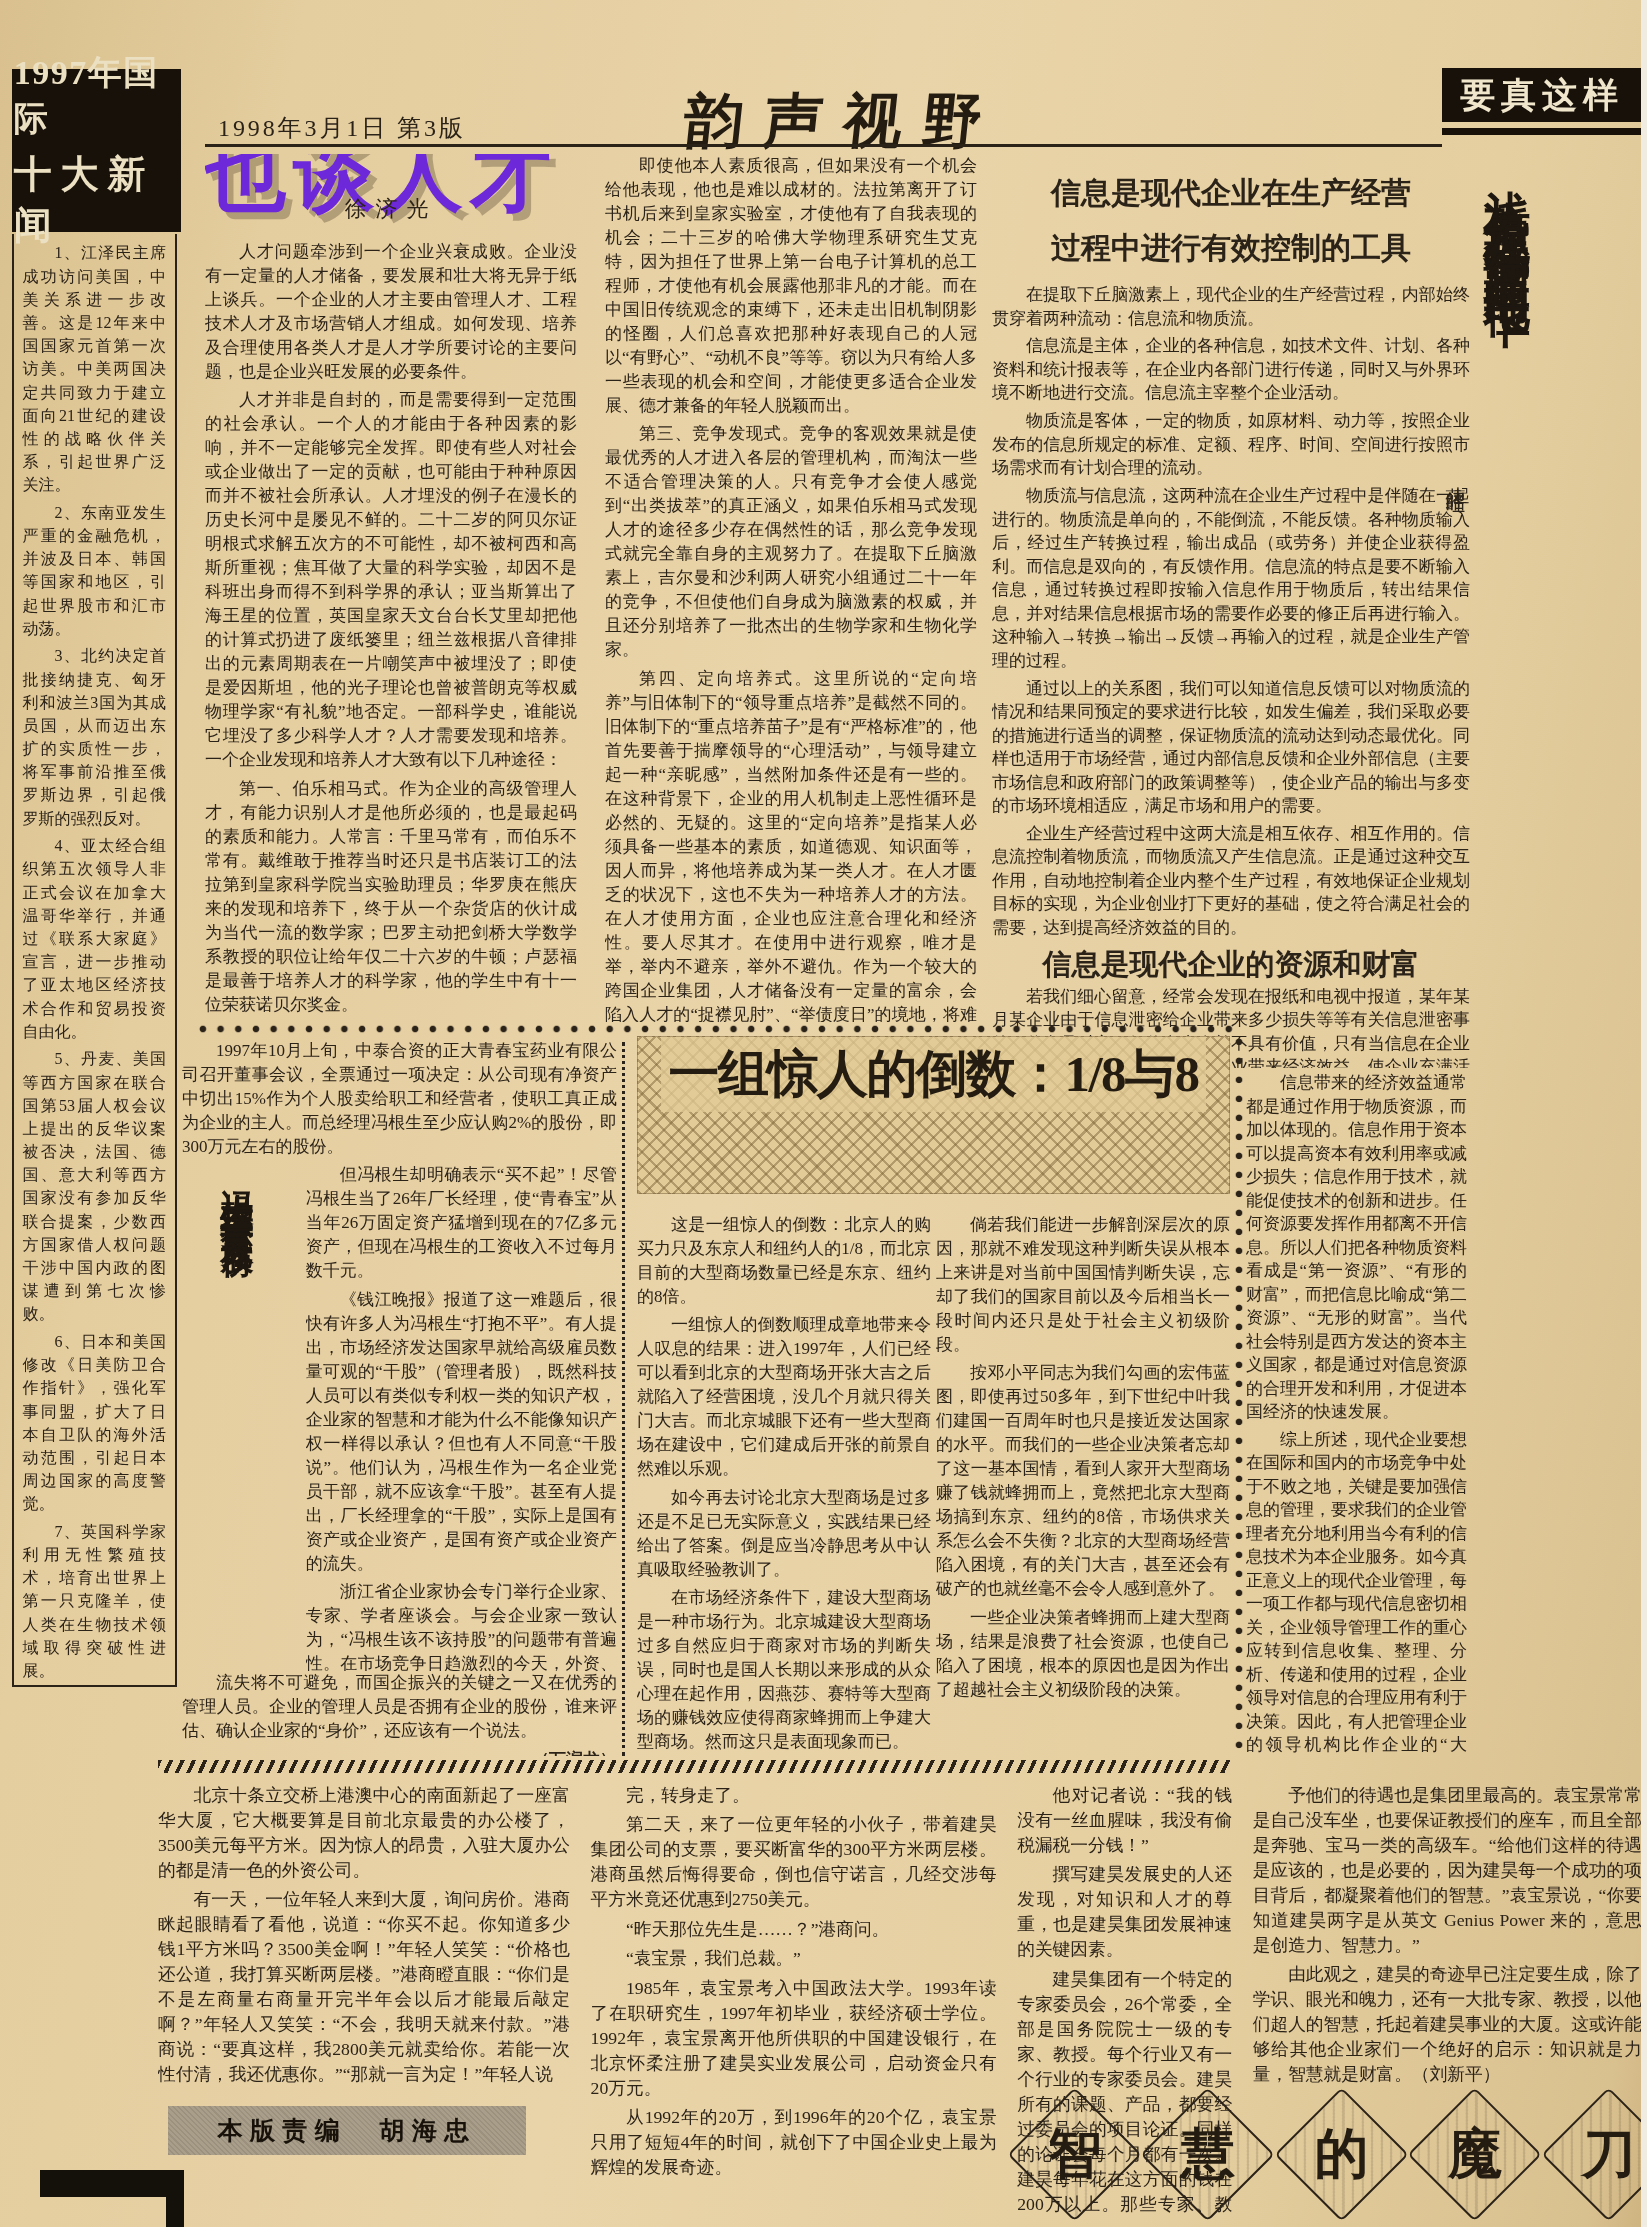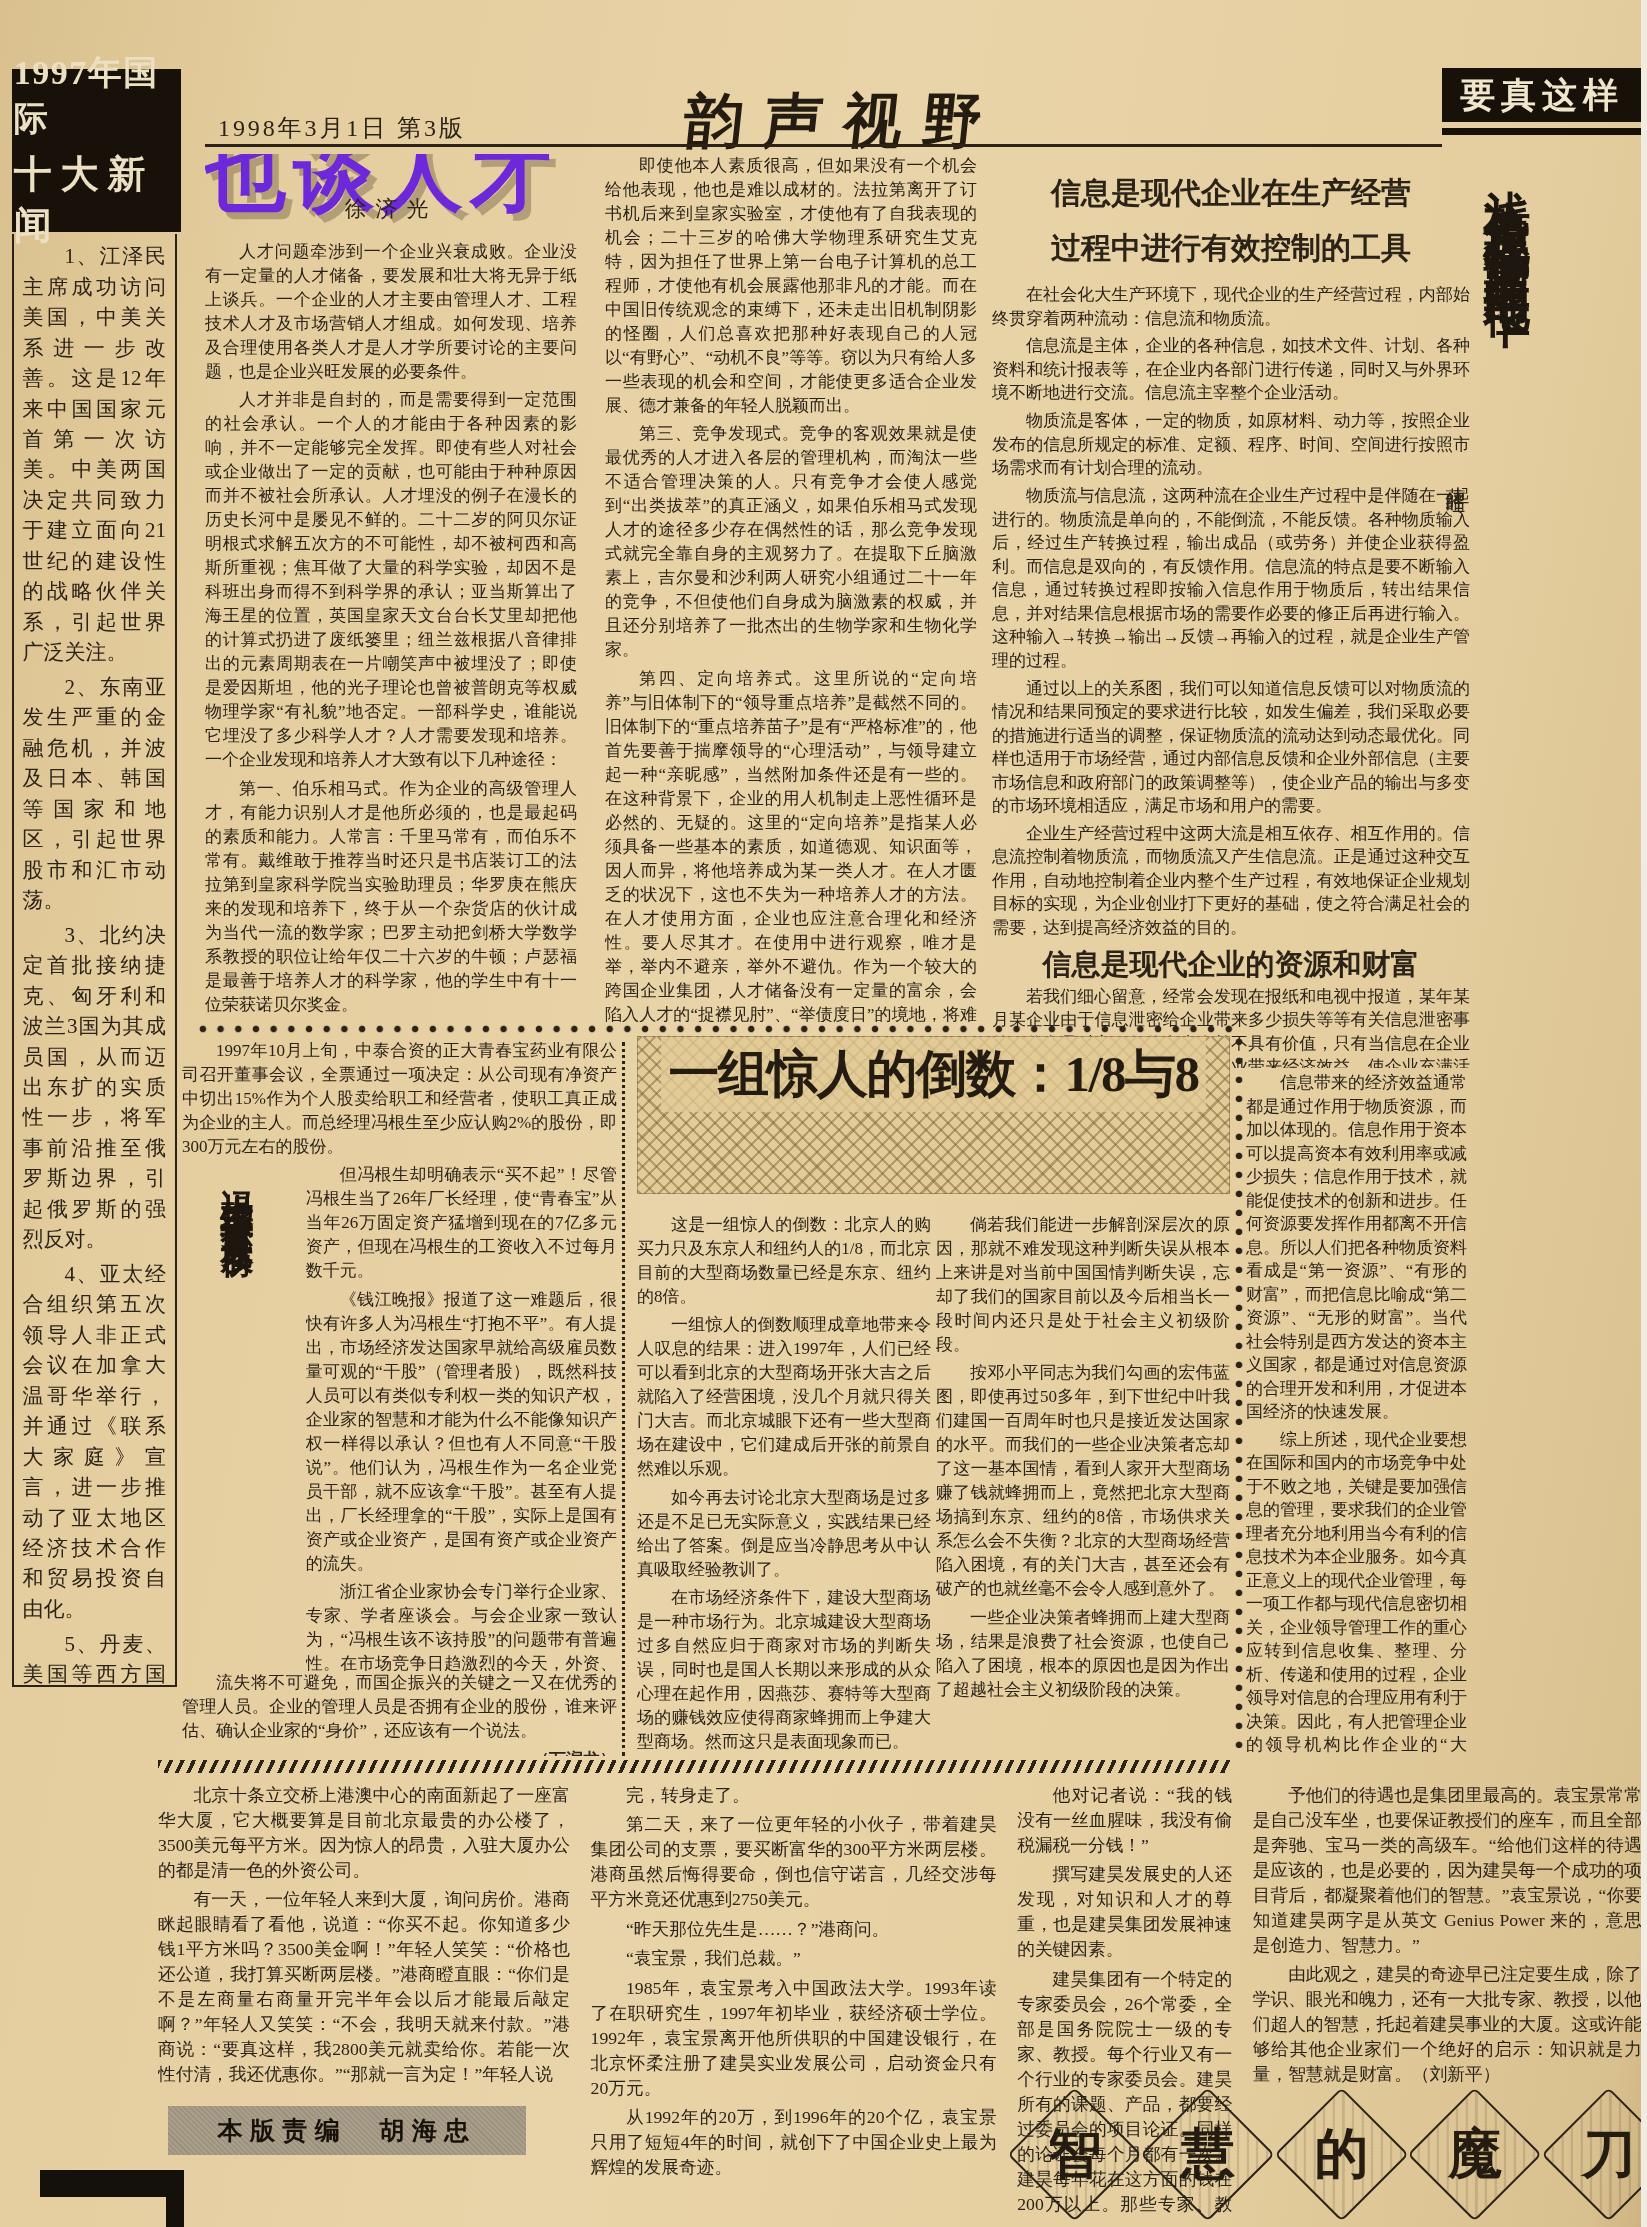--- a/index.html
+++ b/index.html
@@ -12,21 +12,21 @@
   .abs{position:absolute;}
   .just{text-align:justify;text-justify:inter-ideograph;}
   p{margin:0 0 4.4px 0;text-indent:2em;}
   
   #sidebar-box{left:11.8px;top:69px;width:165px;height:159px;background:#17110a;color:#ece0c2;
     display:flex;flex-direction:column;justify-content:center;align-items:flex-start;border:2.2px solid #17110a;}
   #sidebar-box .l1{font-size:34px;font-weight:bold;letter-spacing:1.5px;}
   #sidebar-box .l2{font-size:38px;font-weight:bold;letter-spacing:8.8px;margin-top:7.4px;}
   #sidebar-list{left:11.8px;top:234px;width:165px;height:1453px;box-sizing:border-box;
     border-left:2.9px solid #2b2218;border-right:2.9px solid #2b2218;border-bottom:2.9px solid #2b2218;
-    padding:7.4px 8.8px;font-size:21px;line-height:1.45;overflow:hidden;}
+    padding:7.4px 8.8px;font-size:16px;line-height:1.45;overflow:hidden;}
   #date-line{left:218px;top:99px;font-size:24px;letter-spacing:2.9px;margin-top:13px;}
   #masthead{left:684px;top:82px;font-size:59px;font-weight:bold;letter-spacing:20.6px;
     transform:skewX(-6deg);color:#241c10;}
   #section-badge{left:1442px;top:68px;width:200px;height:54px;background:#17110a;color:#f0e6cc;
     display:flex;align-items:center;justify-content:center;font-size:35px;font-weight:bold;letter-spacing:5.9px;}
   #badge-rule{left:1442px;top:128px;width:200px;height:7.4px;background:#17110a;}
   #header-rule{left:205px;top:144px;width:1237px;height:2.9px;background:#2b2218;}
   
   #rencai{left:205px;top:154px;width:772px;height:868px;display:flex;gap:28px;overflow:hidden;}
   #rencai .col{flex:1;font-size:17px;line-height:24px;overflow:hidden;}
@@ -126,21 +126,21 @@
       <p>即使他本人素质很高，但如果没有一个机会给他表现，他也是难以成材的。法拉第离开了订书机后来到皇家实验室，才使他有了自我表现的机会；二十三岁的哈佛大学物理系研究生艾克特，因为担任了世界上第一台电子计算机的总工程师，才使他有机会展露他那非凡的才能。而在中国旧传统观念的束缚下，还未走出旧机制阴影的怪圈，人们总喜欢把那种好表现自己的人冠以“有野心”、“动机不良”等等。窃以为只有给人多一些表现的机会和空间，才能使更多适合企业发展、德才兼备的年轻人脱颖而出。</p>
       <p>第三、竞争发现式。竞争的客观效果就是使最优秀的人才进入各层的管理机构，而淘汰一些不适合管理决策的人。只有竞争才会使人感觉到“出类拔萃”的真正涵义，如果伯乐相马式发现人才的途径多少存在偶然性的话，那么竞争发现式就完全靠自身的主观努力了。在提取下丘脑激素上，吉尔曼和沙利两人研究小组通过二十一年的竞争，不但使他们自身成为脑激素的权威，并且还分别培养了一批杰出的生物学家和生物化学家。</p>
       <p>第四、定向培养式。这里所说的“定向培养”与旧体制下的“领导重点培养”是截然不同的。旧体制下的“重点培养苗子”是有“严格标准”的，他首先要善于揣摩领导的“心理活动”，与领导建立起一种“亲昵感”，当然附加条件还是有一些的。在这种背景下，企业的用人机制走上恶性循环是必然的、无疑的。这里的“定向培养”是指某人必须具备一些基本的素质，如道德观、知识面等，因人而异，将他培养成为某一类人才。在人才匮乏的状况下，这也不失为一种培养人才的方法。在人才使用方面，企业也应注意合理化和经济性。要人尽其才。在使用中进行观察，唯才是举，举内不避亲，举外不避仇。作为一个较大的跨国企业集团，人才储备没有一定量的富余，会陷入人才的“捉襟见肘”、“举债度日”的境地，将难以适应企业的快速发展。这个问题实际上已经成为我们当前需要研究的重要课题。</p>
     </div>
 </div>
 
 <div class="abs just" id="qianxi-main">
   <p class="qx-h">信息是现代企业在生产经营</p>
   <p class="qx-h">过程中进行有效控制的工具</p>
   <div class="body-start">
-      <p>在社会化大生产环境下，现代企业的生产经营过程，内部始终贯穿着两种流动：信息流和物质流。</p>
+      <p>在提取下丘脑激素上，现代企业的生产经营过程，内部始终贯穿着两种流动：信息流和物质流。</p>
       <p>信息流是主体，企业的各种信息，如技术文件、计划、各种资料和统计报表等，在企业内各部门进行传递，同时又与外界环境不断地进行交流。信息流主宰整个企业活动。</p>
       <p>物质流是客体，一定的物质，如原材料、动力等，按照企业发布的信息所规定的标准、定额、程序、时间、空间进行按照市场需求而有计划合理的流动。</p>
       <p>物质流与信息流，这两种流在企业生产过程中是伴随在一起进行的。物质流是单向的，不能倒流，不能反馈。各种物质输入后，经过生产转换过程，输出成品（或劳务）并使企业获得盈利。而信息是双向的，有反馈作用。信息流的特点是要不断输入信息，通过转换过程即按输入信息作用于物质后，转出结果信息，并对结果信息根据市场的需要作必要的修正后再进行输入。这种输入→转换→输出→反馈→再输入的过程，就是企业生产管理的过程。</p>
       <p>通过以上的关系图，我们可以知道信息反馈可以对物质流的情况和结果同预定的要求进行比较，如发生偏差，我们采取必要的措施进行适当的调整，保证物质流的流动达到动态最优化。同样也适用于市场经营，通过内部信息反馈和企业外部信息（主要市场信息和政府部门的政策调整等），使企业产品的输出与多变的市场环境相适应，满足市场和用户的需要。</p>
       <p>企业生产经营过程中这两大流是相互依存、相互作用的。信息流控制着物质流，而物质流又产生信息流。正是通过这种交互作用，自动地控制着企业内整个生产过程，有效地保证企业规划目标的实现，为企业创业打下更好的基础，使之符合满足社会的需要，达到提高经济效益的目的。</p>
     </div>
   <p id="qianxi-h2">信息是现代企业的资源和财富</p>
   <div>
       <p>若我们细心留意，经常会发现在报纸和电视中报道，某年某月某企业由于信息泄密给企业带来多少损失等等有关信息泄密事件。信息是财富，但信息本身并不具有价值，只有当信息在企业的活动中被开发和利用，能为企业带来经济效益，使企业充满活力，在市场竞争中立于不败之地时才具有价值，或者说不重视信息会造成经济损失，丧失财富。</p>
     </div>

